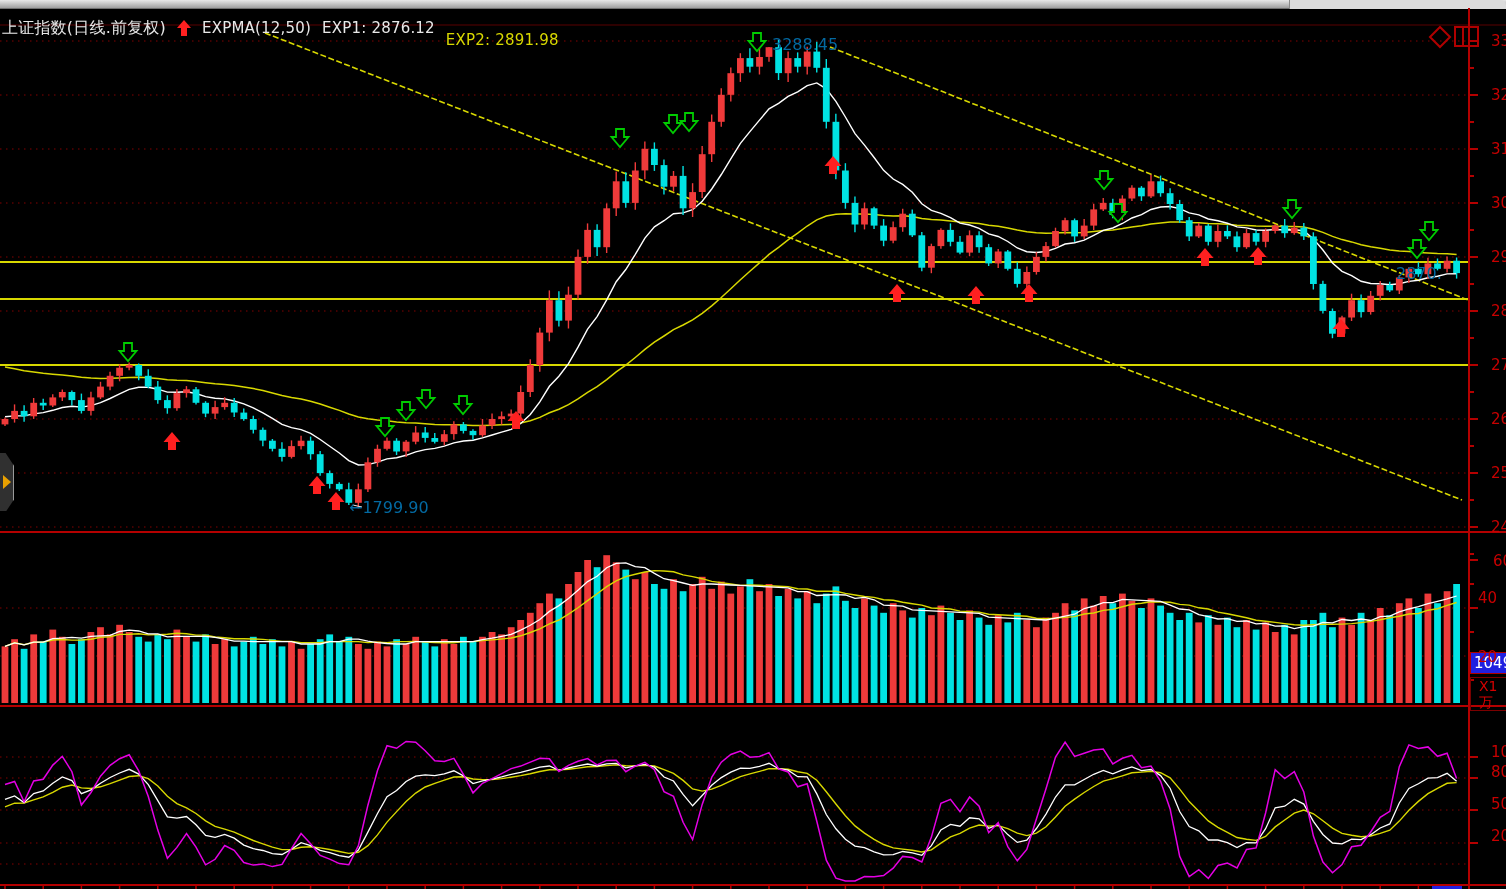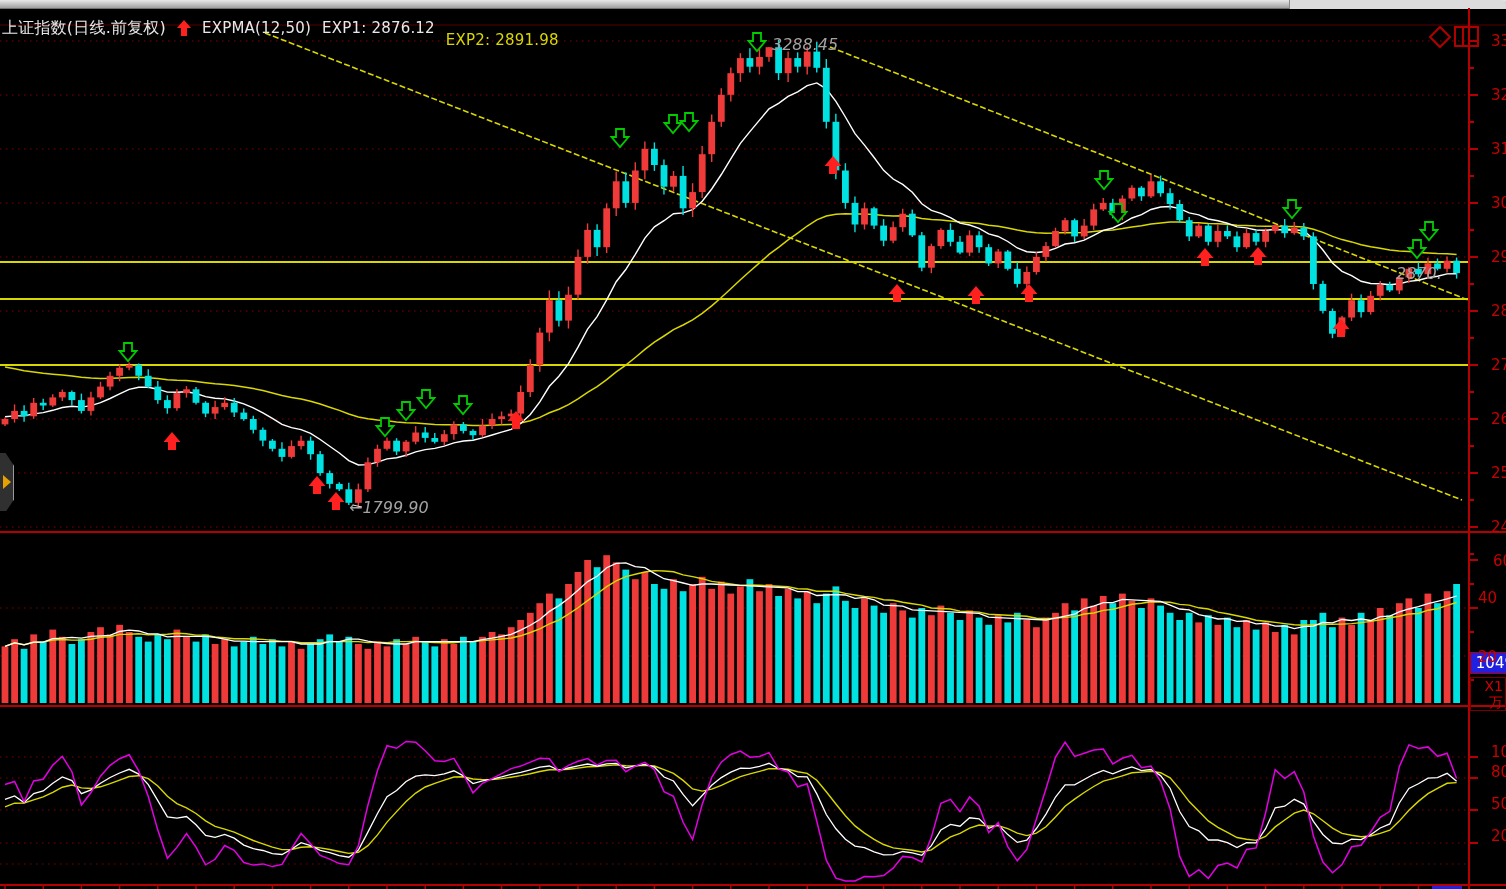--- a/index.html
+++ b/index.html
@@ -1,33 +1,33 @@
 <!DOCTYPE html>
 <html><head>
 <meta charset="utf-8">
 <style>
   html,body{margin:0;padding:0;background:#000;}
   #screen{position:relative;width:1506px;height:889px;background:#000;overflow:hidden;
-          font-family:"DejaVu Sans","Liberation Sans",sans-serif;text-align:right;}
+          font-family:"DejaVu Sans","Liberation Sans",sans-serif;}
   .strip{position:absolute;left:0;top:0;width:1506px;height:8px;
          background:linear-gradient(#e8e8e8,#9f9f9f);border-bottom:1px solid #6f6f6f;}
   .strip-cap{position:absolute;right:0;top:0;width:216px;height:9px;background:#dcdcdc;
          border-top-right-radius:5px;border-left:1px solid #8a8a8a;}
   svg#cv{position:absolute;left:0;top:0;}
   .hdr{position:absolute;display:flex;align-items:center;gap:11px;font-size:15px;
        white-space:nowrap;letter-spacing:0.2px;}
   .t-white{color:#e8e8e8;}
   .t-yellow{color:#d8d800;margin-top:24px;}
   .t-magenta{color:#e400e4;}
-  .ann{position:absolute;color:#a3a3a3;font-size:16px;white-space:nowrap;font-style:italic;}
+  .ann{position:absolute;color:#0369a1;font-size:16px;white-space:nowrap;}
   .axl{position:absolute;color:#c80000;font-size:15px;font-weight:500;white-space:nowrap;}
   #vol-badge{position:absolute;left:1470px;top:652px;width:40px;height:20px;background:#2020e0;
         color:#fff;font-size:15px;line-height:20px;padding-left:3px;border:1px solid #b00000;}
   #vol-unit{position:absolute;left:1470px;top:677px;color:#d40000;font-size:14px;
-        border:1px solid #7a0000;padding:0 2px;line-height:16px;}
+        border:1px solid #7a0000;padding:0 8px;line-height:16px;}
   #handle{position:absolute;left:0;top:453px;width:13px;height:58px;background:#303030;
         clip-path:polygon(0 0,40% 0,100% 22%,100% 80%,45% 100%,0 100%);
         border-right:1px solid #9a9a9a;cursor:pointer;}
   #handle .tri{position:absolute;left:3px;top:22px;width:0;height:0;
         border-left:8px solid #e8a000;border-top:7px solid transparent;border-bottom:7px solid transparent;}
   .icon-btn{position:absolute;cursor:pointer;}
 </style>
 </head>
 <body>
 

